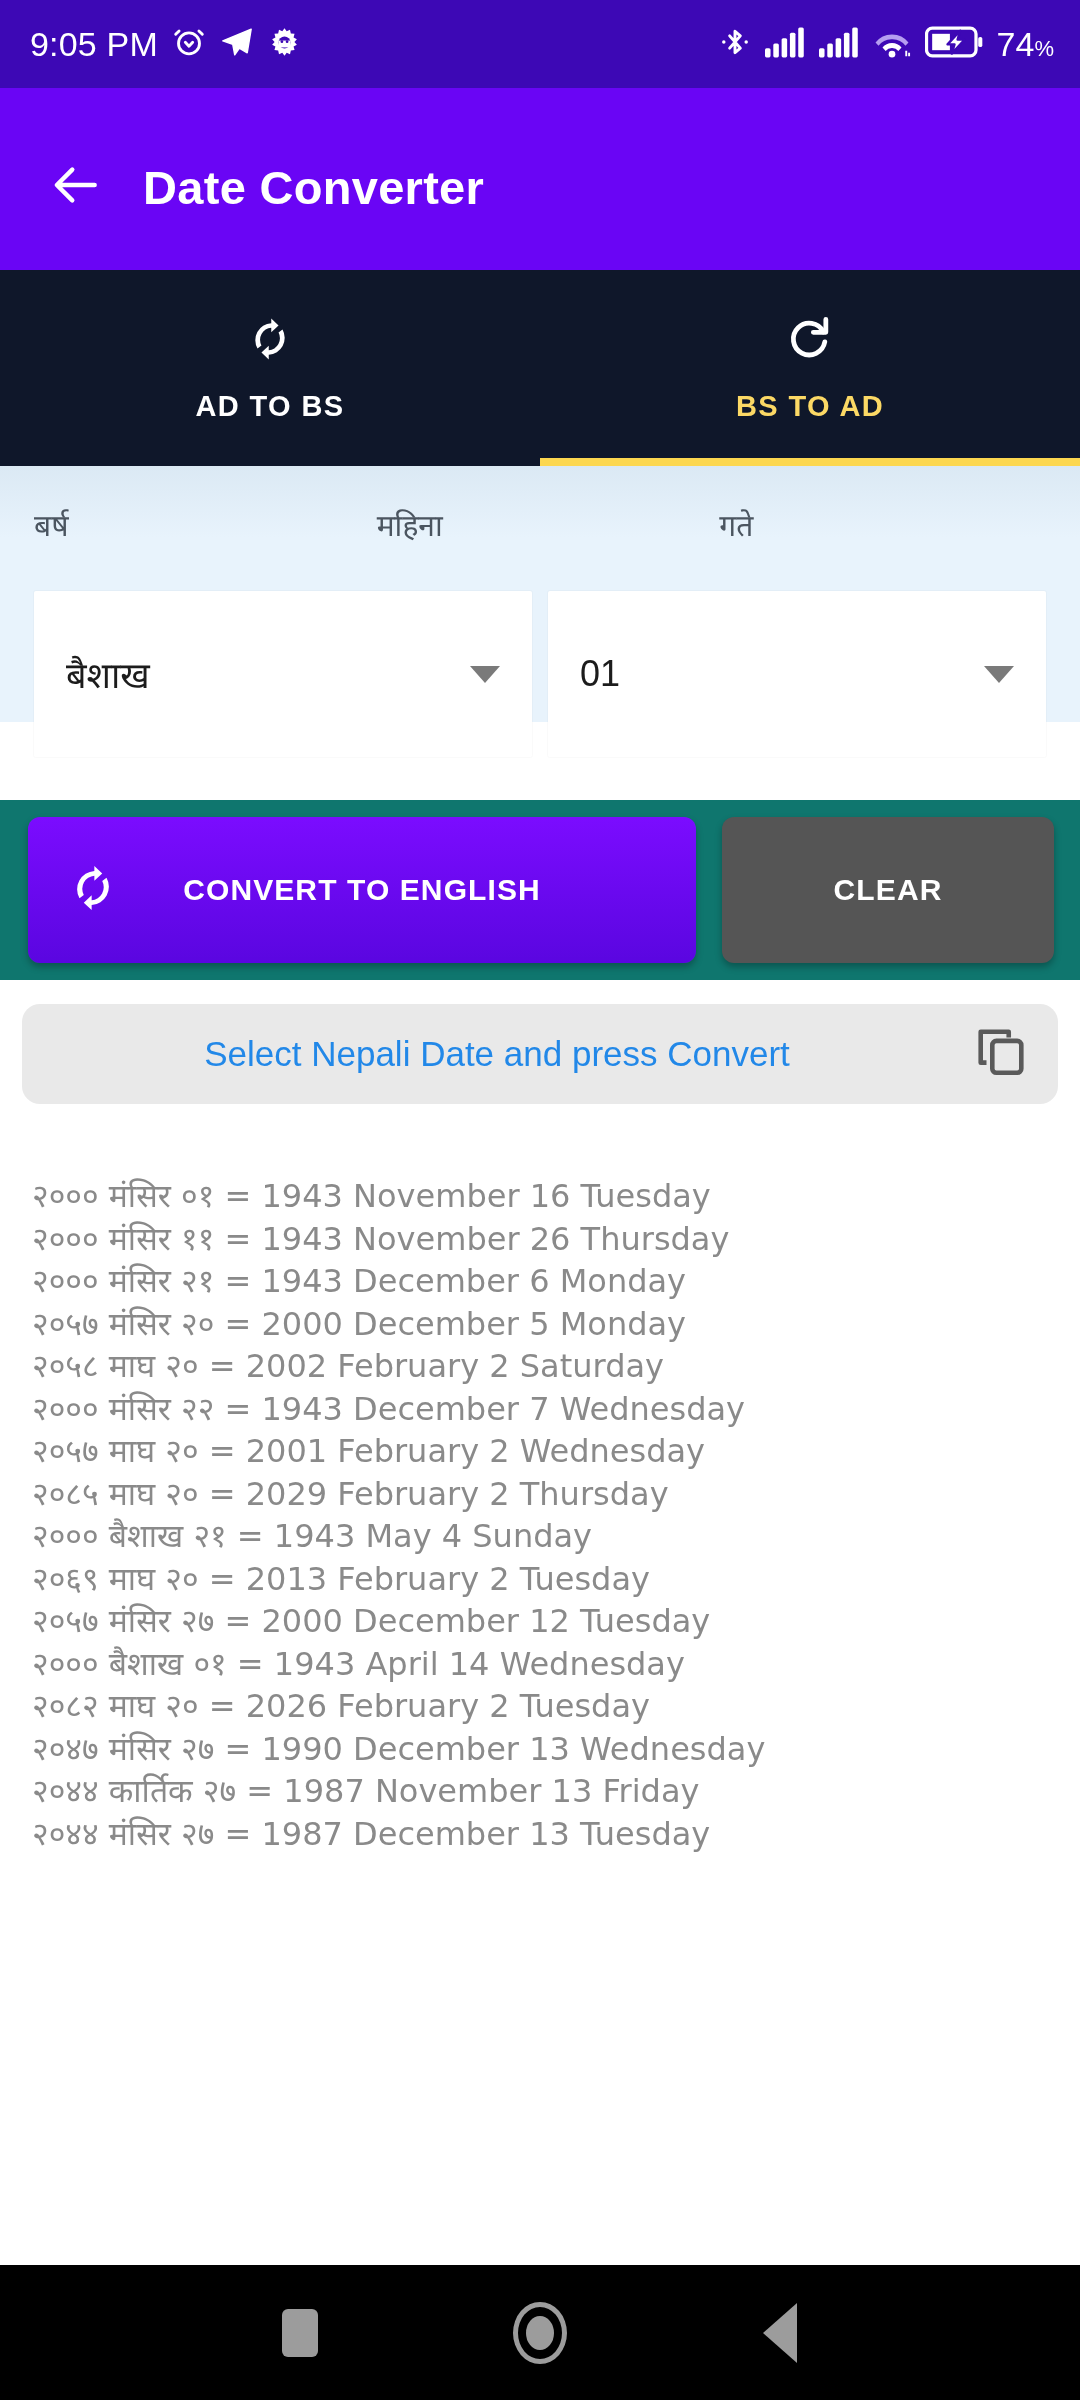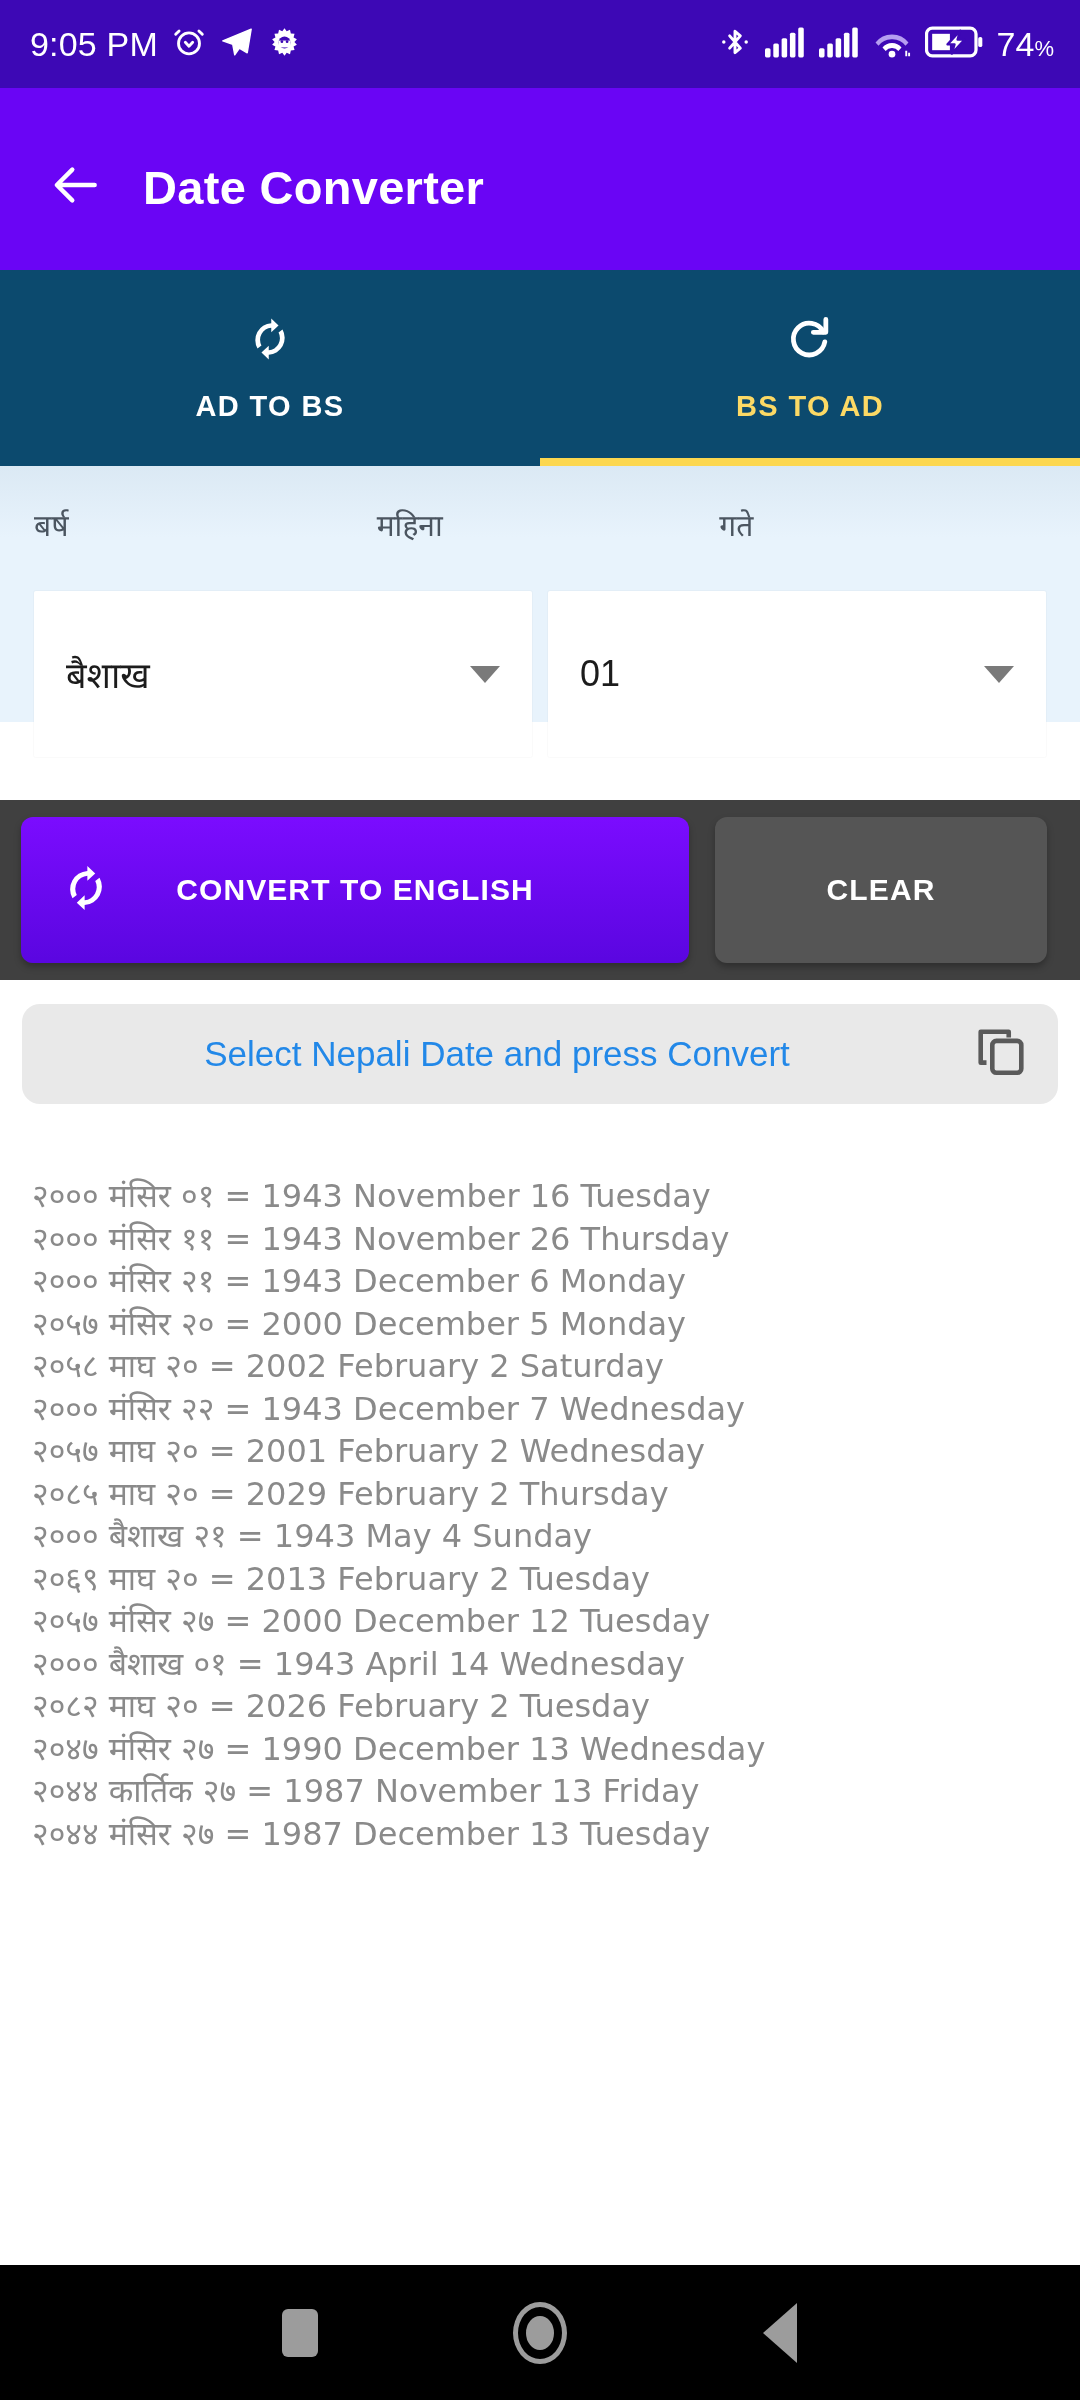--- a/index.html
+++ b/index.html
@@ -32,21 +32,21 @@
   .appbar-row { position:absolute; left:16px; top:44px; width:1080px; height:110px; display:flex; align-items:center; }
   .back-btn { width:120px; display:flex; align-items:center; justify-content:center; cursor:pointer; }
   .appbar-title {
     color:#ffffff; font-size:47px; font-weight:700; letter-spacing:.3px;
     margin-left:7px;
   }
 
   
   .tabs {
     position:absolute; left:0; top:270px; width:1080px; height:196px;
-    background:#0c4a6e; display:flex;text-align:right;
+    background:#0f172a; display:flex;text-align:right;
   }
   .tab {
     flex:1 1 50%; position:relative;
     display:flex; flex-direction:column; align-items:center; justify-content:center;
     gap:22px; cursor:pointer;
   }
   .tab-label { font-size:29px; font-weight:700; letter-spacing:1.4px; }
   .tab.inactive .tab-label { color:#ffffff; }
   .tab.active  .tab-label { color:#fcd965; }
   .tab .indicator {
@@ -72,21 +72,21 @@
   .select-value { font-size:36px; color:#1c1c1c; font-weight:400; }
   .caret {
     margin-left:auto; width:0; height:0;
     border-left:15px solid transparent; border-right:15px solid transparent;
     border-top:17px solid #7a7a7a;
   }
 
   
   .actions {
     position:absolute; left:0; top:800px; width:1080px; height:180px;
-    background:#404040; display:flex; align-items:center; padding:0 21px; gap:26px;
+    background:#0f766e; display:flex; align-items:center; padding:0 28px; gap:26px;
   }
   .btn {
     height:146px; border-radius:12px;
     display:flex; align-items:center; justify-content:center;
     cursor:pointer; border:none;
     box-shadow:0 4px 7px rgba(0,0,0,0.28);
   }
   .btn-convert {
     flex: 0 0 668px;
     background: linear-gradient(#7b0cff, #5a06e0);

